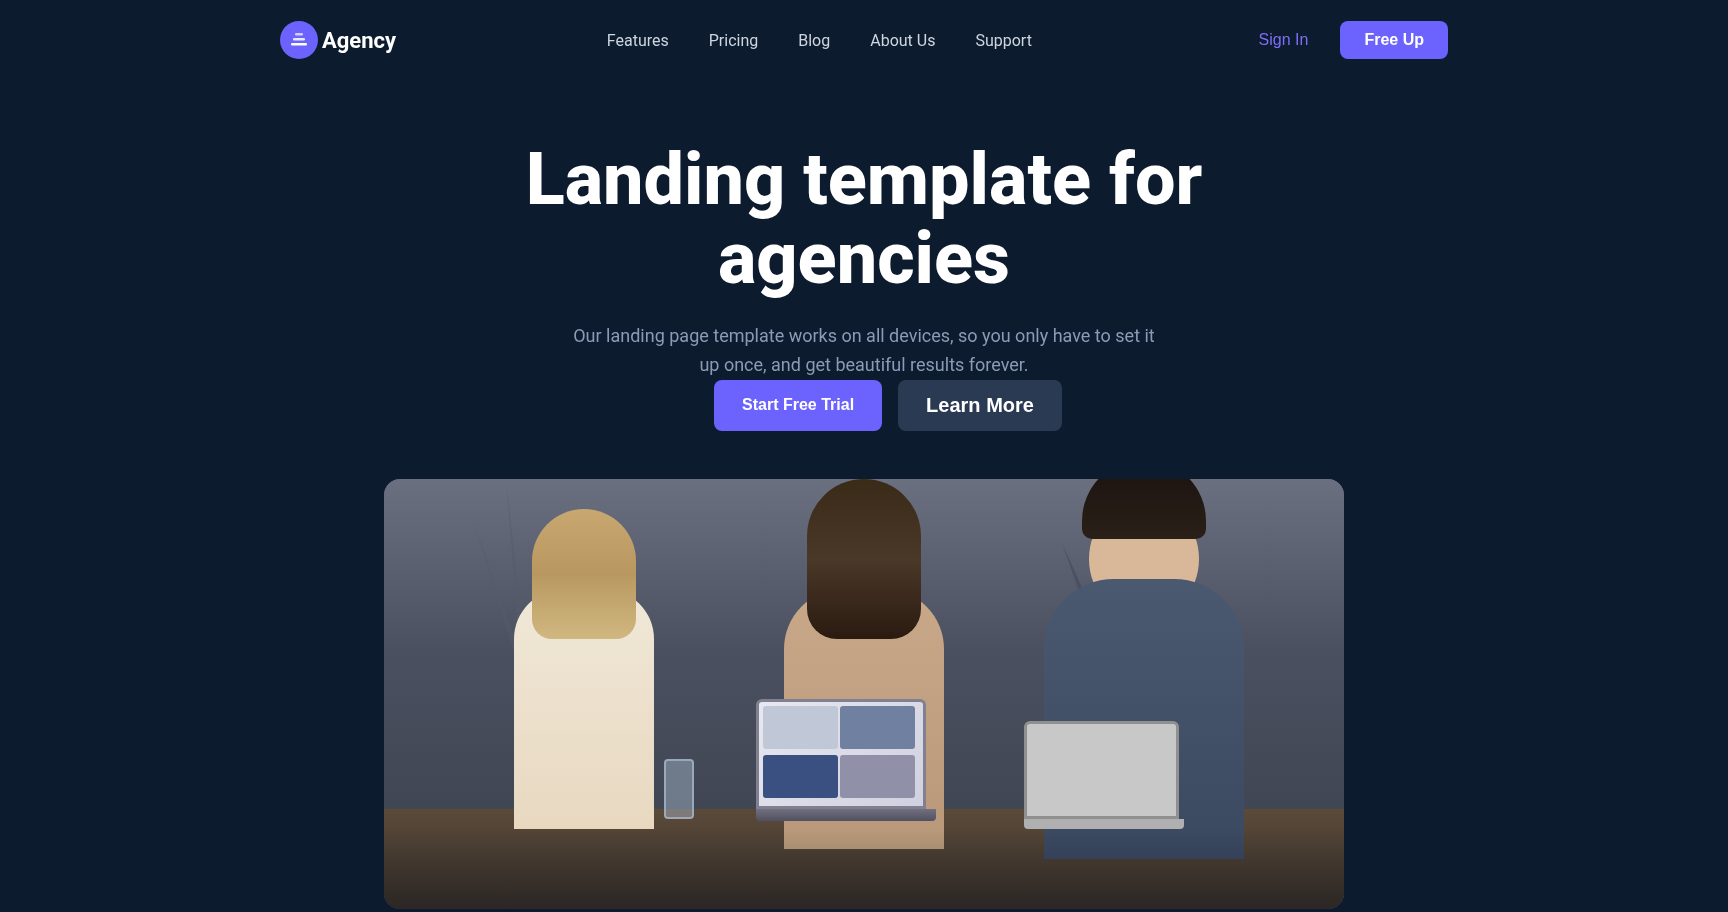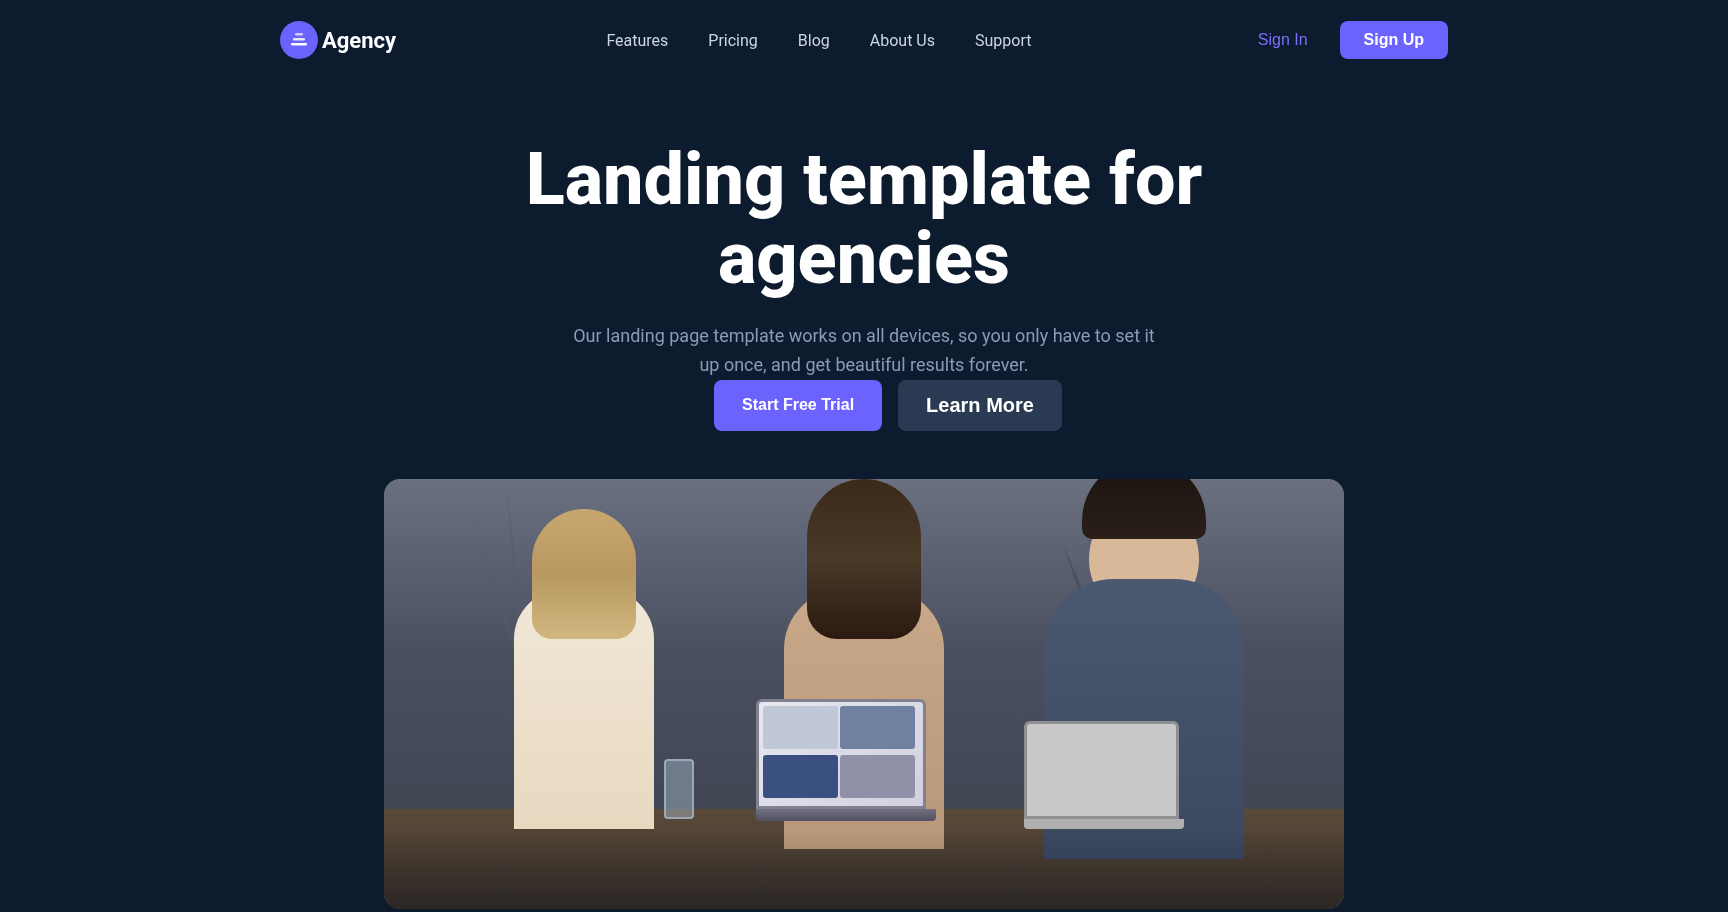--- a/index.html
+++ b/index.html
@@ -447,21 +447,21 @@
   <ul class="nav-links">
     <li><a href="#">Features</a></li>
     <li><a href="#">Pricing</a></li>
     <li><a href="#">Blog</a></li>
     <li><a href="#">About Us</a></li>
     <li><a href="#">Support</a></li>
   </ul>
 
   <div class="nav-actions">
     <button class="btn-signin">Sign In</button>
-    <button class="btn-signup">Sign Up</button>
+    <button class="btn-signup">Free Up</button>
   </div>
 </nav>
 
 <section class="hero">
   <h1 class="hero-title">Landing template for agencies</h1>
   <p class="hero-subtitle">Our landing page template works on all devices, so you only have to set it up once, and get beautiful results forever.</p>
 
   <div class="hero-buttons">
     <button class="btn-primary">Start Free Trial</button>
     <button class="btn-secondary">Learn More</button>

